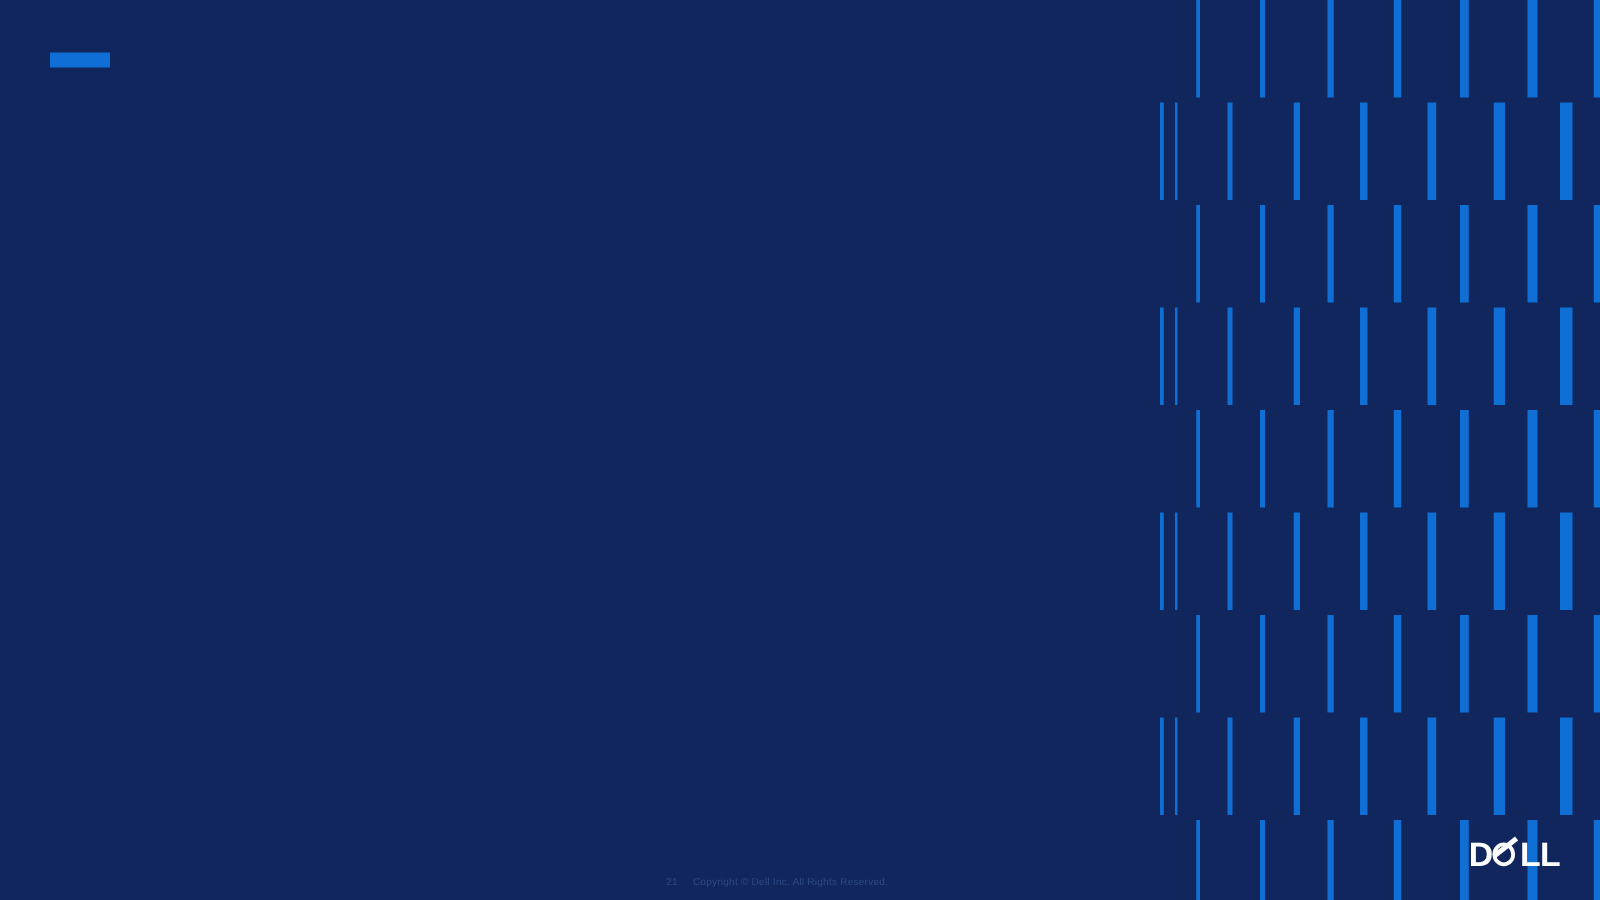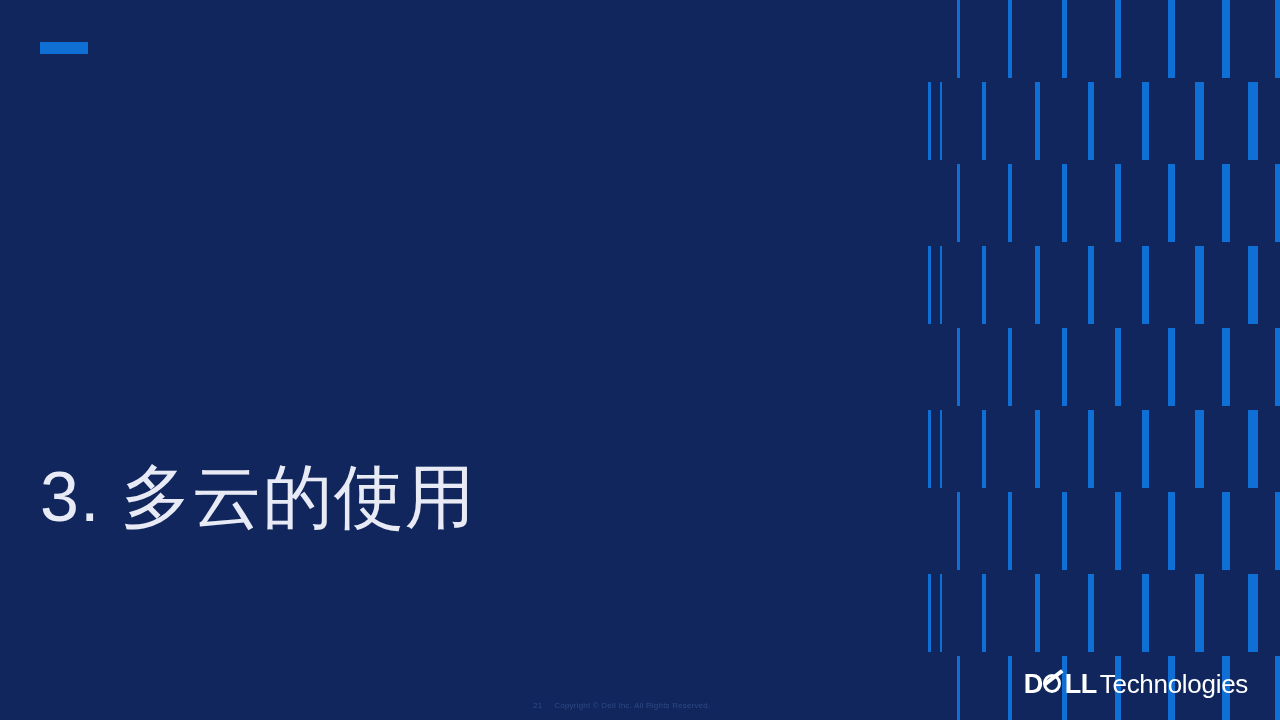--- a/index.html
+++ b/index.html
@@ -190,32 +190,30 @@
       <div class="pattern-bar" style="left: 88px; width: 4px; top: 656px; height: 64px; background: rgb(15, 111, 212);"></div>
       <div class="pattern-bar" style="left: 142px; width: 5px; top: 656px; height: 64px; background: rgb(15, 111, 212);"></div>
       <div class="pattern-bar" style="left: 195px; width: 6px; top: 656px; height: 64px; background: rgb(15, 111, 212);"></div>
       <div class="pattern-bar" style="left: 248px; width: 7px; top: 656px; height: 64px; background: rgb(15, 111, 212);"></div>
       <div class="pattern-bar" style="left: 302px; width: 8px; top: 656px; height: 64px; background: rgb(15, 111, 212);"></div>
       <div class="pattern-bar" style="left: 355px; width: 9px; top: 656px; height: 64px; background: rgb(15, 111, 212);"></div>
     </div>
 
   <div id="accent-bar"></div>
 
-  <div id="slide-title">3. 多云的使用</div>
 
   <div id="footer">
     <span id="page-number">21</span>
     <span id="copyright-text">Copyright © Dell Inc. All Rights Reserved.</span>
   </div>
 
   <div id="dell-logo">
     <span id="dell-wordmark">
       <span>D</span>
       <span id="dell-oval">
         <span class="ring"></span>
         <span class="slash"></span>
       </span>
       <span>LL</span>
     </span>
-    <span id="dell-tech-word">Technologies</span>
   </div>
 
 </div>
 
 </body></html>

